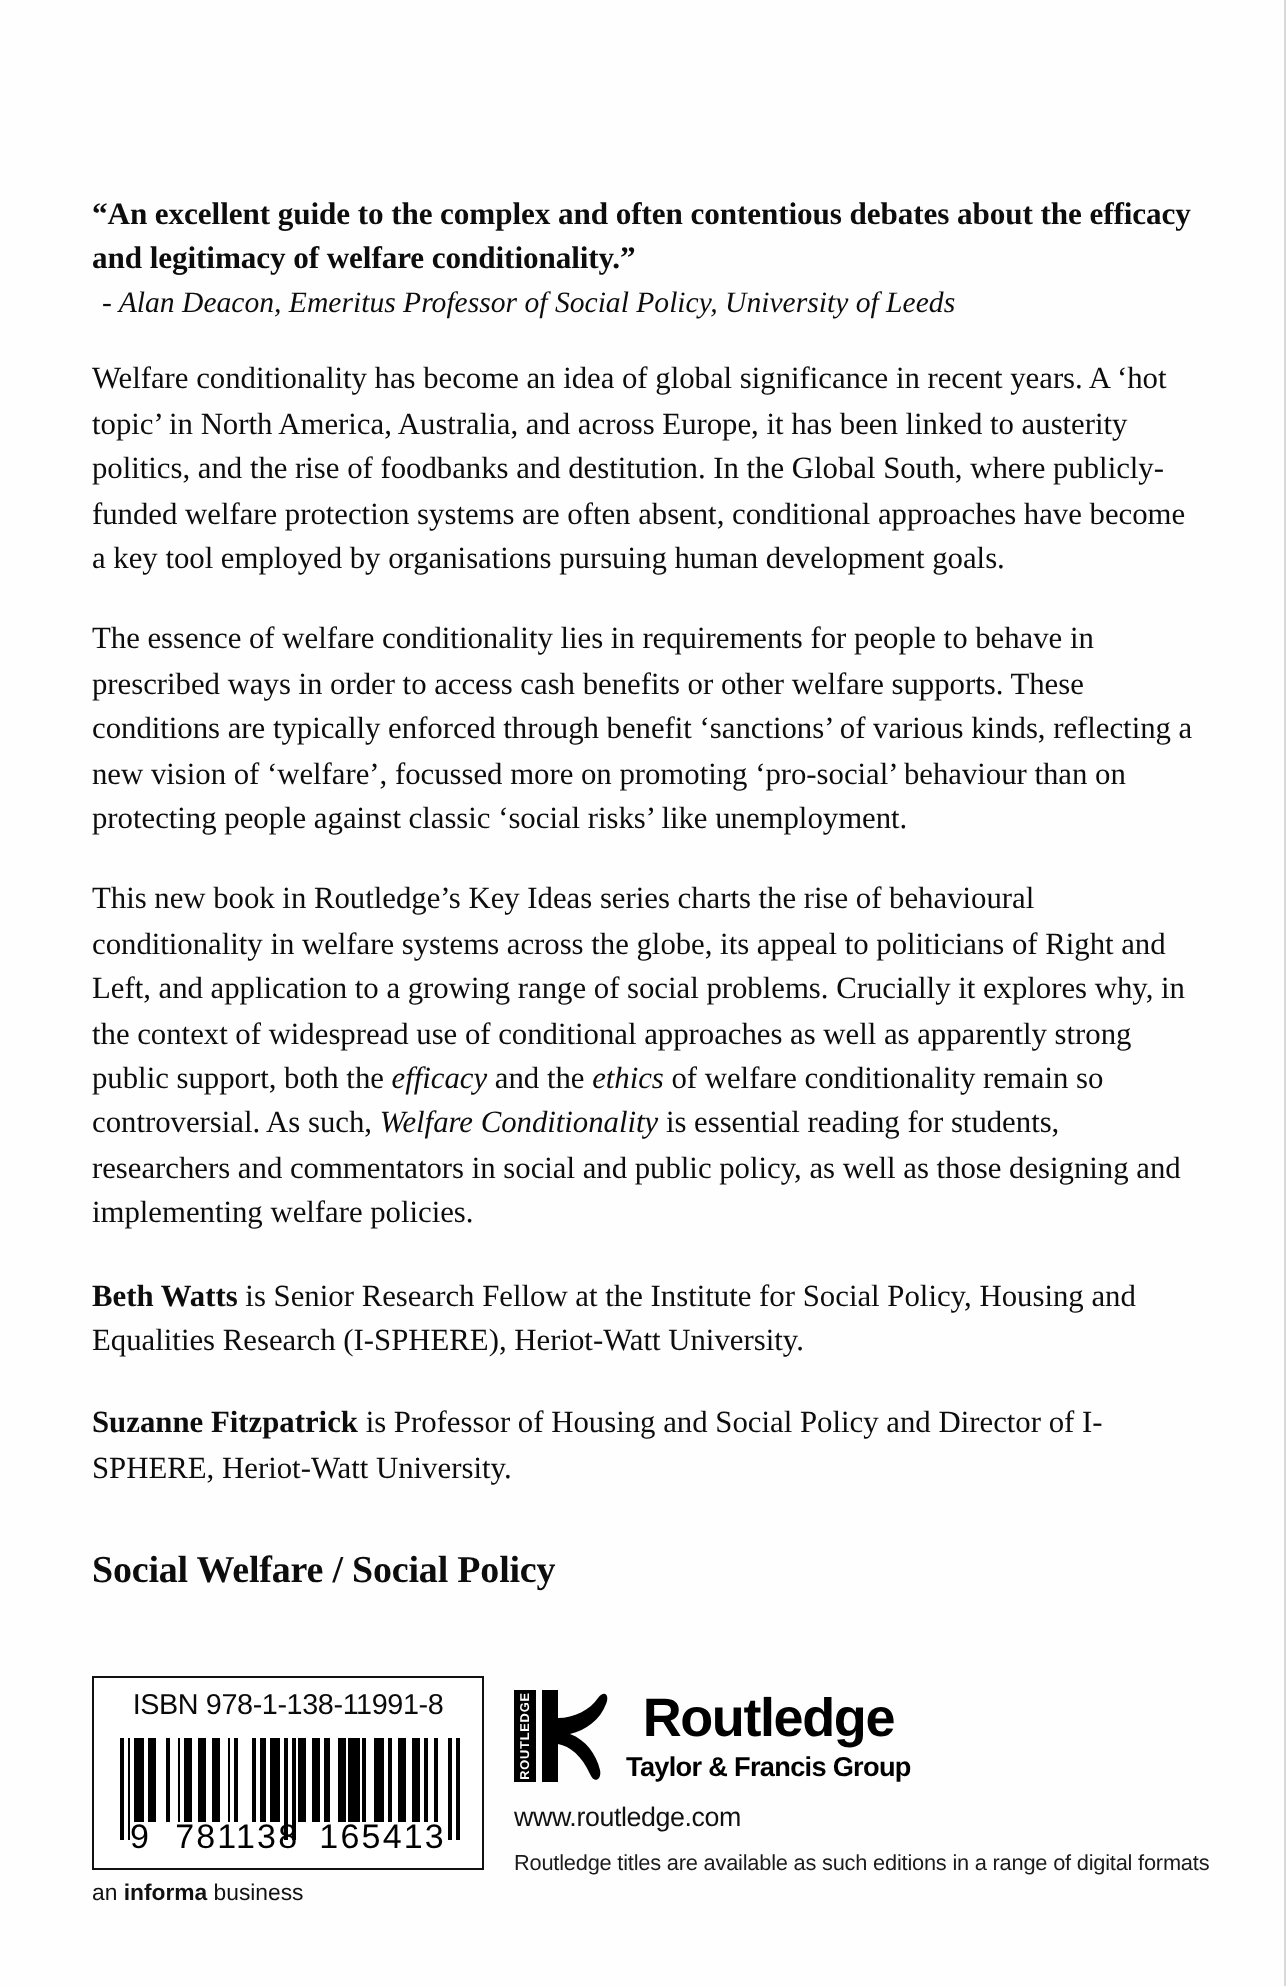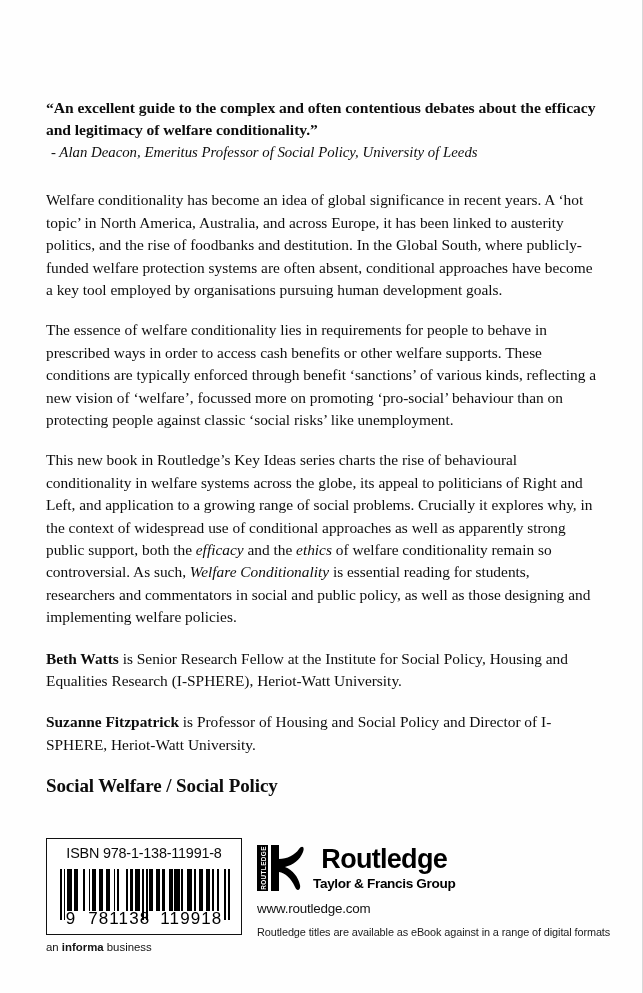--- a/index.html
+++ b/index.html
@@ -49,21 +49,21 @@
   }
 
   
   .blurb {
     font-size: 15.4px;
     line-height: 1.455;
     margin: 18px 0 0 0;
     text-align: left;
     letter-spacing: -0.01px;
   }
-  .blurb.first { margin-top: 26px; }
+  .blurb.first { margin-top: 16px; }
   .blurb i { font-style: italic; }
 
   .bio {
     font-size: 15.4px;
     line-height: 1.455;
     margin: 19px 0 0 0;
   }
   .bio b { font-weight: bold; }
 
   
@@ -310,21 +310,21 @@
         <span style="width: 3.57895px; background: transparent;"></span>
         <span style="width: 1.78947px;"></span>
         <span style="width: 5.36842px; background: transparent;"></span>
         <span class="tall" style="width: 1.78947px;"></span>
         <span class="tall" style="width: 1.78947px; background: transparent;"></span>
         <span class="tall" style="width: 1.78947px;"></span>
       </div>
     <div class="digits">
       <span class="g1">9</span>
       <span>781138</span>
-      <span>119918</span>
+      <span>165413</span>
     </div>
   </div>
 
   <div class="informa"><span>an </span><b>informa</b><span> business</span></div>
 
   <div class="logo-block">
     <div class="logo-row">
       <div class="logo-mark">
         <div class="vbar">
           <span>ROUTLEDGE</span>
@@ -334,15 +334,15 @@
         </svg>
       </div>
       <div class="logo-words">
         <div class="logo-name">Routledge</div>
         <div class="logo-sub">Taylor &amp; Francis Group</div>
       </div>
     </div>
     <div class="logo-url">www.routledge.com</div>
   </div>
 
-  <div class="ebook-note">Routledge titles are available as eBook against in a range of digital formats</div>
+  <div class="ebook-note">Routledge titles are available as such editions in a range of digital formats</div>
 
 </div>
 
 </body></html>

